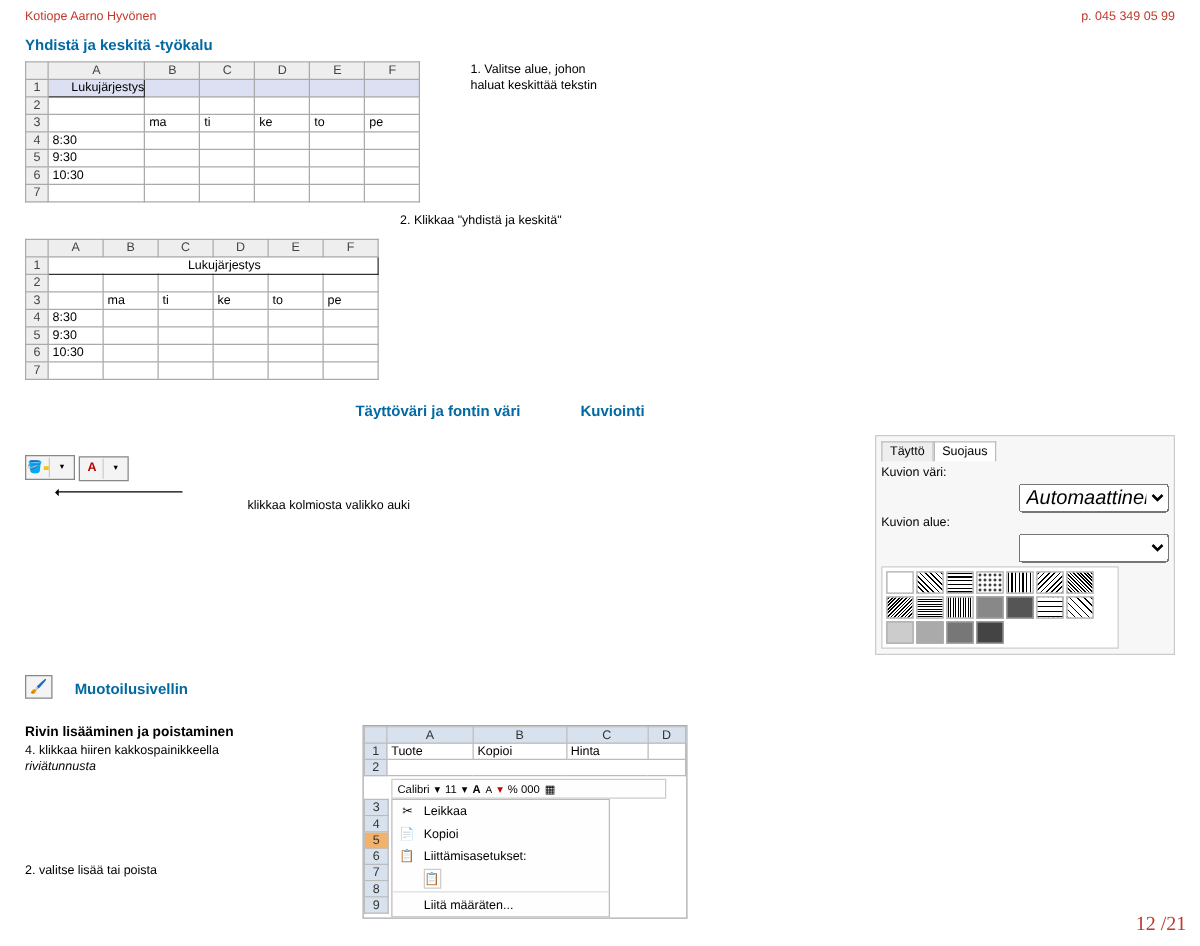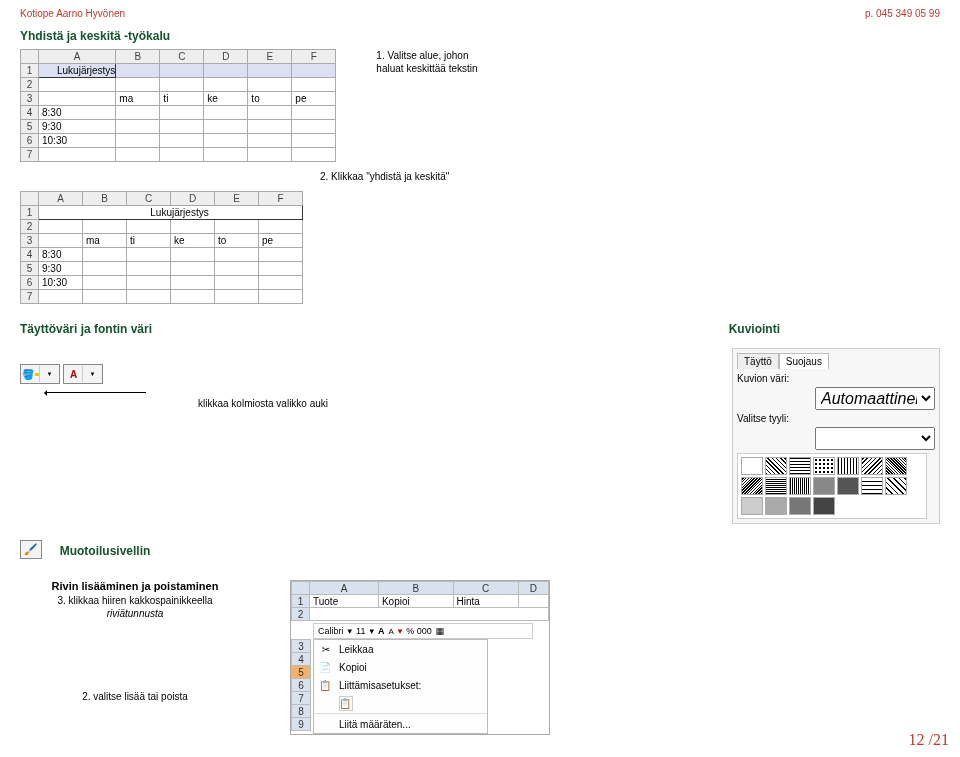--- a/index.html
+++ b/index.html
@@ -6,46 +6,46 @@
   body {
     font-family: Arial, sans-serif;
     font-size: 11px;
     width: 960px;
     height: 757px;
     background: #fff;
     position: relative;
     padding: 8px 20px;
   }
   .header-row { display: flex; justify-content: space-between; color: #c0392b; font-size: 10px; margin-bottom: 10px; }
-  .section-title { font-weight: bold; font-size: 12px; margin: 4px 0 6px 0; color: #14532d; }
+  .section-title { font-weight: bold; font-size: 12px; margin: 4px 0 6px 0; color: #0369a1; }
   
   
   .sheet { border-collapse: collapse; font-size: 10px; }
   .sheet td, .sheet th { border: 1px solid #aaa; height: 14px; text-align: center; }
   .sheet .rowhead { background: #eee; width: 18px; color:#444;}
   .sheet .colhead td { background: #eee; color:#444; }
   .sheet td { width: 44px; }
   .sheet .selrow td.cell { background: #dde0f2; }
   .sheet td.txt { text-align: left; padding-left: 3px; }
   .sheet .formula-sel { border: 1.5px solid #333; text-align:left; padding-left:18px;}
 
   .caption { font-size: 10px; line-height: 1.3; }
   
   .top-block { display:flex; gap: 40px; margin-bottom: 8px;}
   .mid-block { margin-bottom: 14px; }
   
-  .fill-section { display:flex; justify-content: space-between; margin-bottom:6px;gap:48px;}
+  .fill-section { display:flex; justify-content: center; margin-bottom:6px;gap:48px;}
   
   .fillfont-icons { margin-top: 16px; }
   .fillfont-icons .iconbox { display:inline-flex; border:1px solid #888; background:#f4f4f4; padding:1px;}
   .fillfont-icons .ico { width:18px; height:16px; display:flex; align-items:center; justify-content:center; font-size:10px; border-right:1px solid #ccc;}
   .fillfont-icons .ico:last-child{border:none;}
   .mini-arrow{font-size:6px;margin-left:1px;}
   
-  .pattern-panel { width: 208px; border:1px solid #ccc; font-size:10px; background:#f7f7f7; padding:4px;}
+  .pattern-panel { width: 240px; border:1px solid #ccc; font-size:10px; background:#f7f7f7; padding:4px;}
   .pattern-panel .tabs { display:flex; gap:0; margin-bottom:4px;}
   .pattern-panel .tab { border:1px solid #bbb; padding:2px 6px; background:#fff; border-bottom:none;}
   .pattern-panel .tab.active{background:#eee;}
   .pattern-panel .field-row{display:flex;align-items:center;justify-content:space-between;margin:3px 0;}
   .pattern-panel select{width:120px;font-size:16px;padding:1px;font-style:italic;}
   .pattern-grid{display:flex;flex-wrap:wrap;width:190px; border:1px solid #ccc; padding:2px; background:#fff; margin-top:2px;}
   .pattern-grid .sw{width:22px;height:18px;border:1px solid #aaa;margin:1px;}
   
   .brushbox{display:inline-block;border:1px solid #888;background:#f4f4f4;padding:2px 3px;margin-right:8px;vertical-align:top;}
   
@@ -278,21 +278,21 @@
       <div class="tab">Suojaus</div>
     </div>
     <div class="field-row">
       <span>Kuvion väri:</span>
     </div>
     <div class="field-row">
       <span></span>
       <select><option>Automaattinen</option></select>
     </div>
     <div class="field-row">
-      <span>Valitse tyyli:</span>
+      <span>Kuvion alue:</span>
     </div>
     <div class="field-row">
         <span></span>
         <select><option></option></select>
       </div>
     <div class="pattern-grid">
       <div class="sw" style="background:#fff;"></div>
         <div class="sw" style="background:repeating-linear-gradient(45deg,#000,#000 1px,#fff 1px,#fff 3px);"></div>
         <div class="sw" style="background:repeating-linear-gradient(0deg,#000,#000 1px,#fff 1px,#fff 3px);"></div>
         <div class="sw" style="background:radial-gradient(#000 30%,#fff 30%) 0 0/4px 4px;"></div>
@@ -317,24 +317,24 @@
 <div class="muoto-block">
   <span class="brushbox">
     <span>🖌️</span>
   </span>
   <div class="muoto-text">
     <div class="section-title">Muotoilusivellin</div>
   </div>
 </div>
 
 <div class="row-ops-block">
-  <div style="width:230px;text-align:center;">
+  <div style="width:230px;">
     <div class="row-ops-title">Rivin lisääminen ja poistaminen</div>
     <div class="caption">
-      <span>3. klikkaa hiiren kakkospainikkeella</span><br>
+      <span>4. klikkaa hiiren kakkospainikkeella</span><br>
       <span style="font-style:italic;">riviätunnusta</span>
     </div>
     <div class="caption" style="margin-top:70px;">2. valitse lisää  tai poista</div>
   </div>
 
   <div class="ctxmenu-img">
     <table class="ctx-sheet" style="width:100%;">
       <tbody>
           <tr>
             <td class="h" style="width:18px;"></td>

